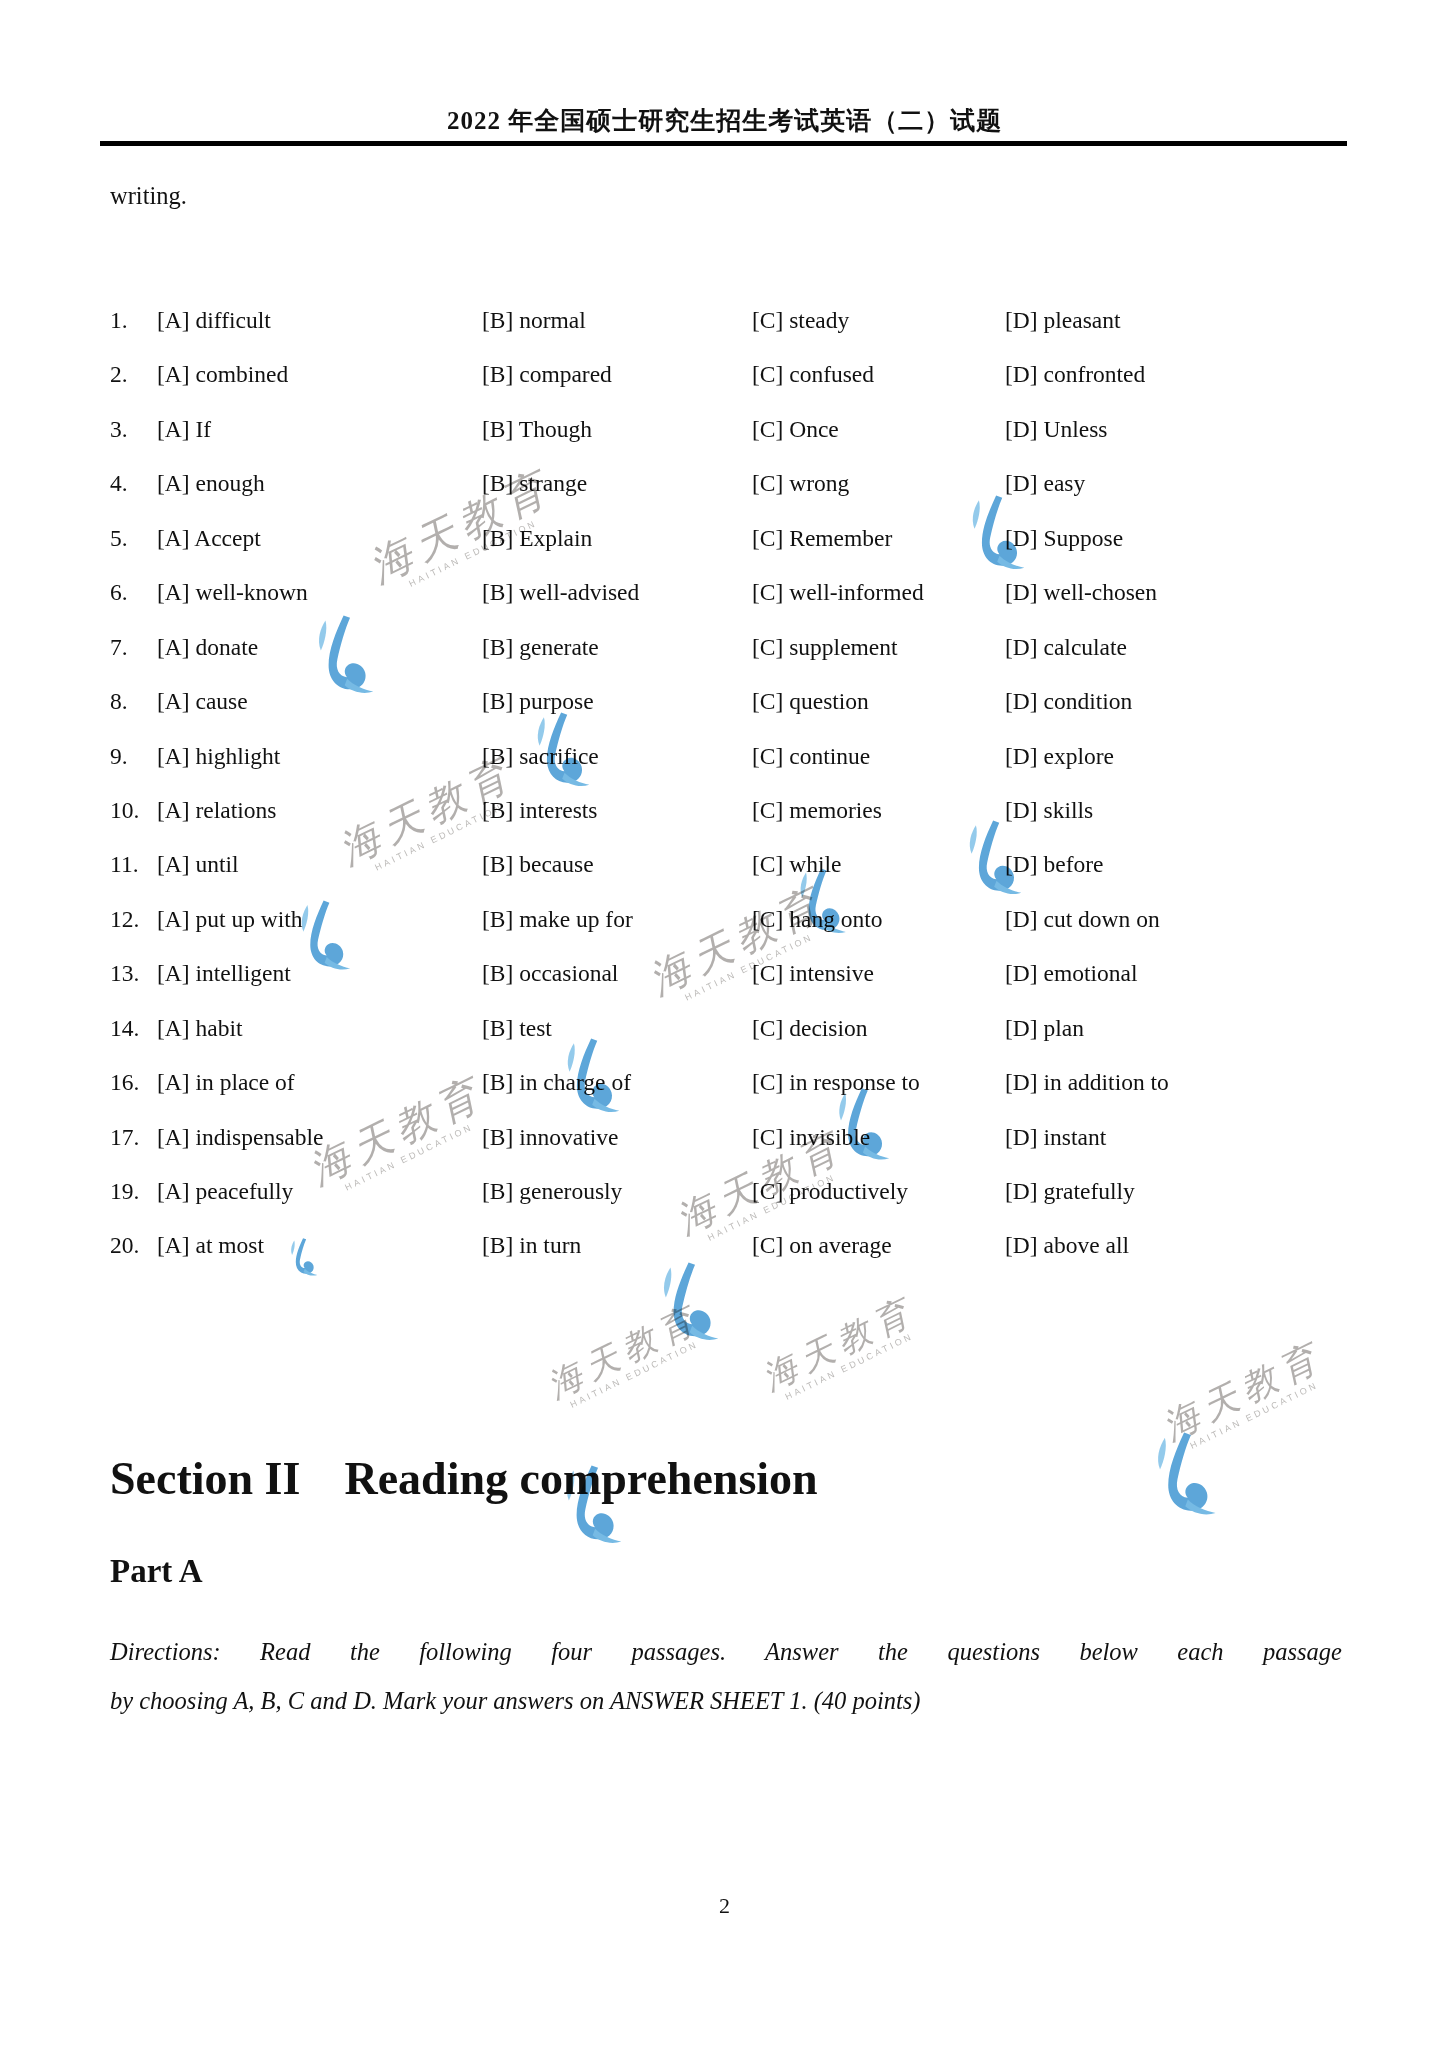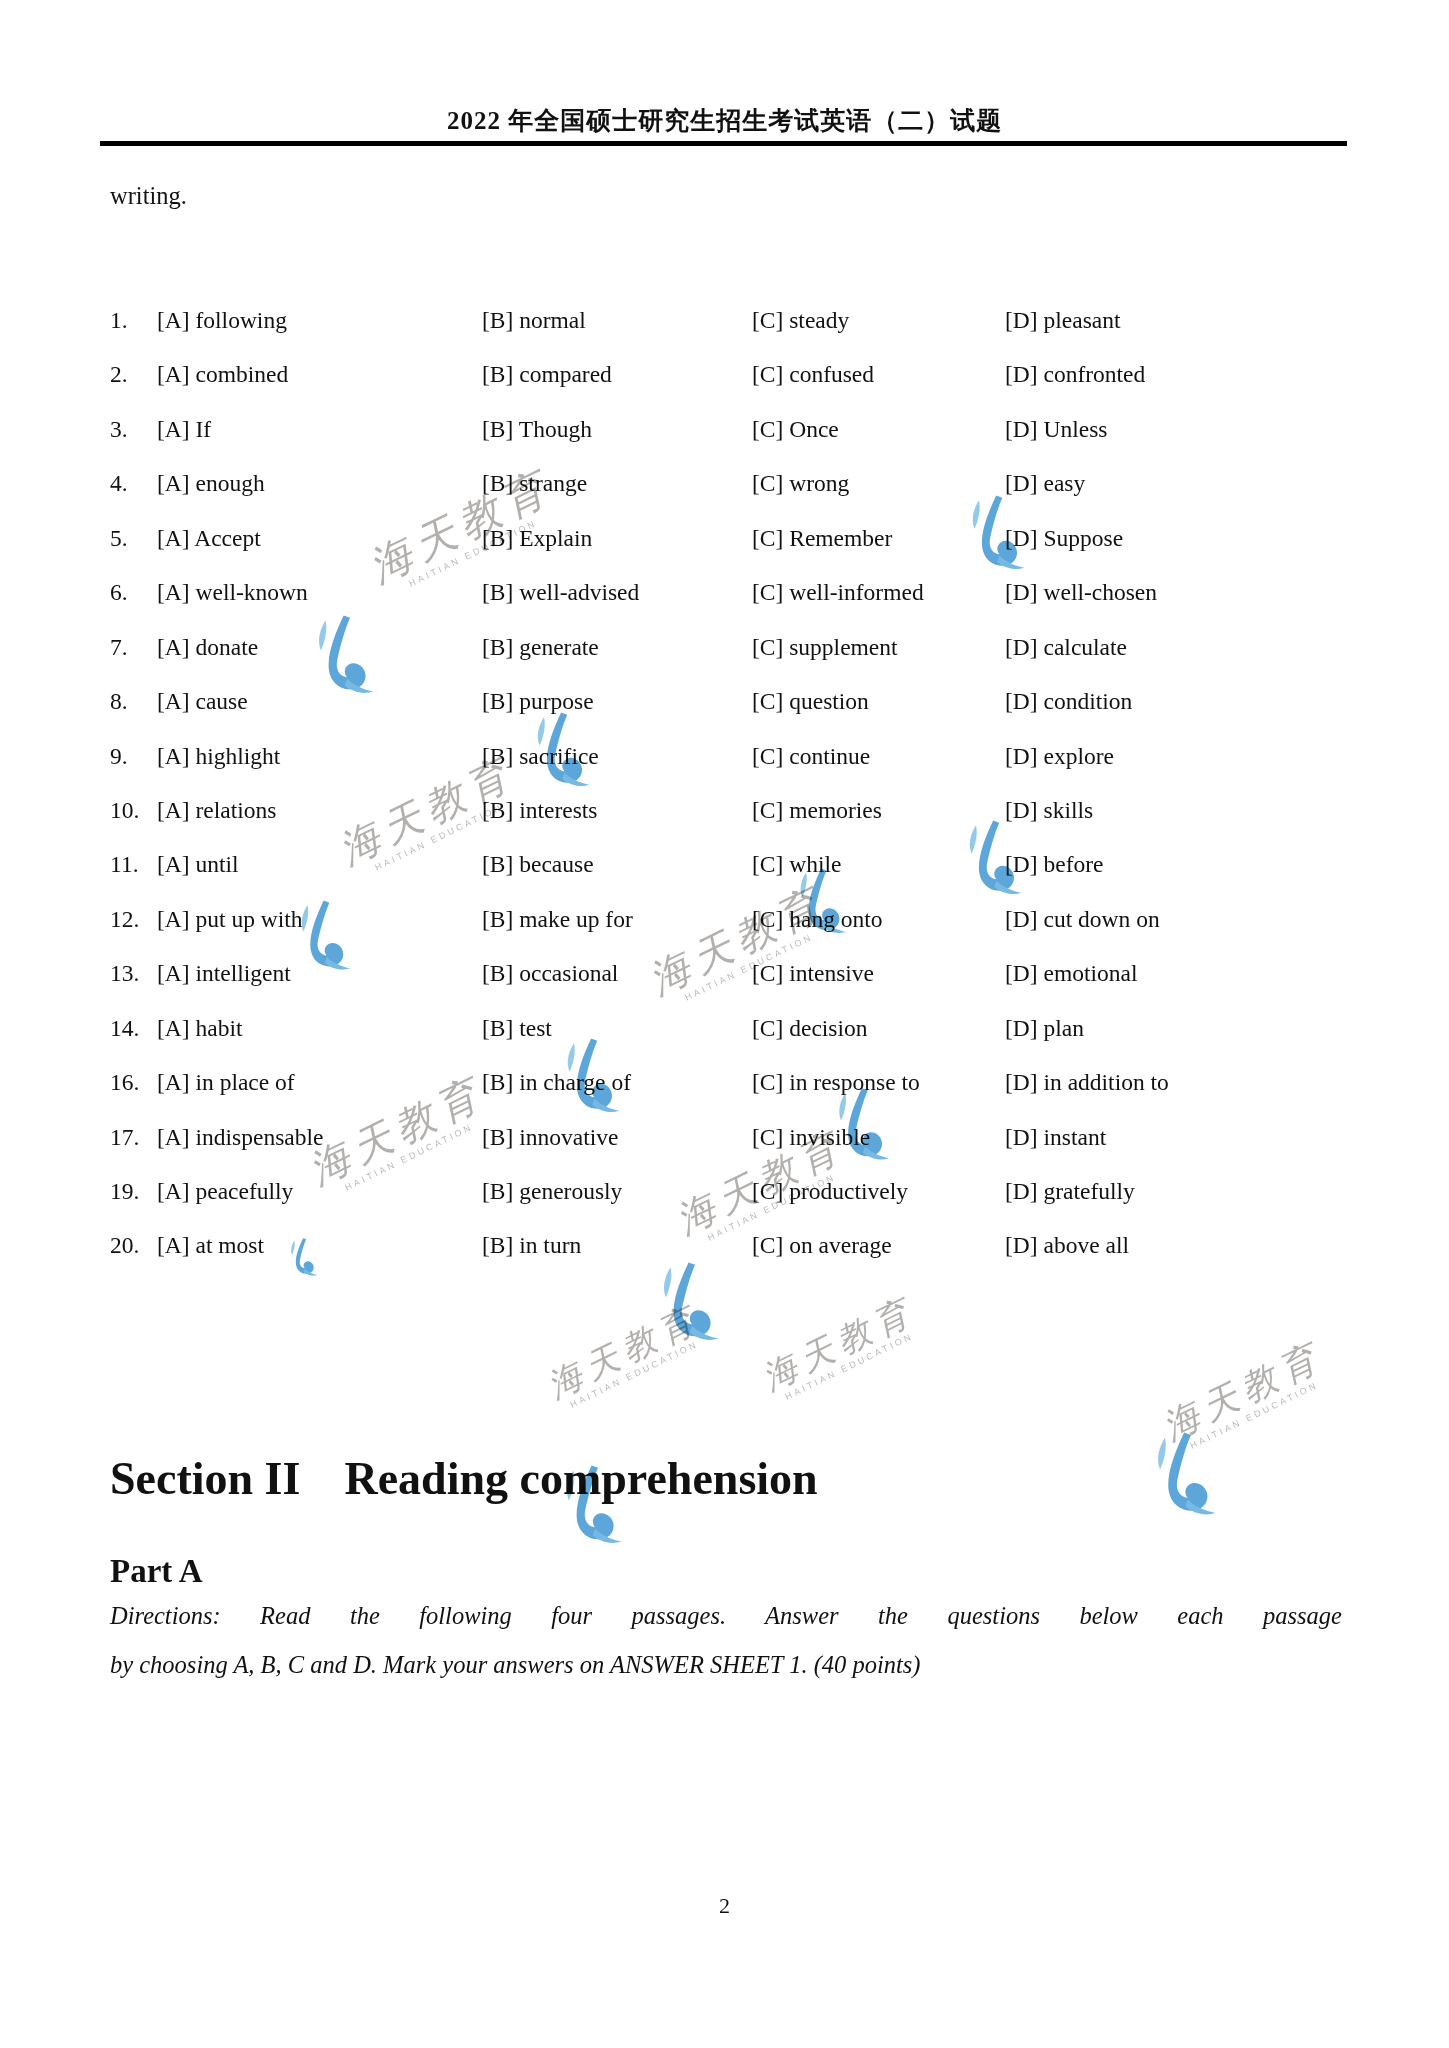--- a/index.html
+++ b/index.html
@@ -43,21 +43,21 @@
   .section-heading{
     position:absolute;top:1452px;left:110px;
     font-size:46px;font-weight:bold;white-space:nowrap;
   }
   .section-heading .gap{display:inline-block;width:44px;}
   .part-heading{
     position:absolute;top:1553px;left:110px;
     font-size:33px;font-weight:bold;
   }
   .directions{
-    position:absolute;top:1592px;left:110px;width:1232px;
+    position:absolute;top:1628px;left:110px;width:1232px;
     font-size:24.5px;font-style:italic;line-height:48.5px;
   }
   .directions .l1{text-align:justify;text-align-last:justify;}
   
   .page-number{
     position:absolute;top:1893px;left:0;width:100%;
     text-align:center;font-size:22px;
   }
   
   .wm-layer{position:absolute;inset:0;pointer-events:none;}
@@ -84,21 +84,21 @@
   <div class="header-title">2022 年全国硕士研究生招生考试英语（二）试题</div>
   <div class="header-rule"></div>
 
   <div class="passage">
     <div class="l2">writing.</div>
   </div>
 
   <div class="questions" id="questions">
       <div class="q-row">
         <span class="q-num">1.</span>
-        <span class="q-a">[A] following</span>
+        <span class="q-a">[A] difficult</span>
         <span class="q-b">[B] normal</span>
         <span class="q-c">[C] steady</span>
         <span class="q-d">[D] pleasant</span>
       </div>
       <div class="q-row">
         <span class="q-num">2.</span>
         <span class="q-a">[A] combined</span>
         <span class="q-b">[B] compared</span>
         <span class="q-c">[C] confused</span>
         <span class="q-d">[D] confronted</span>

